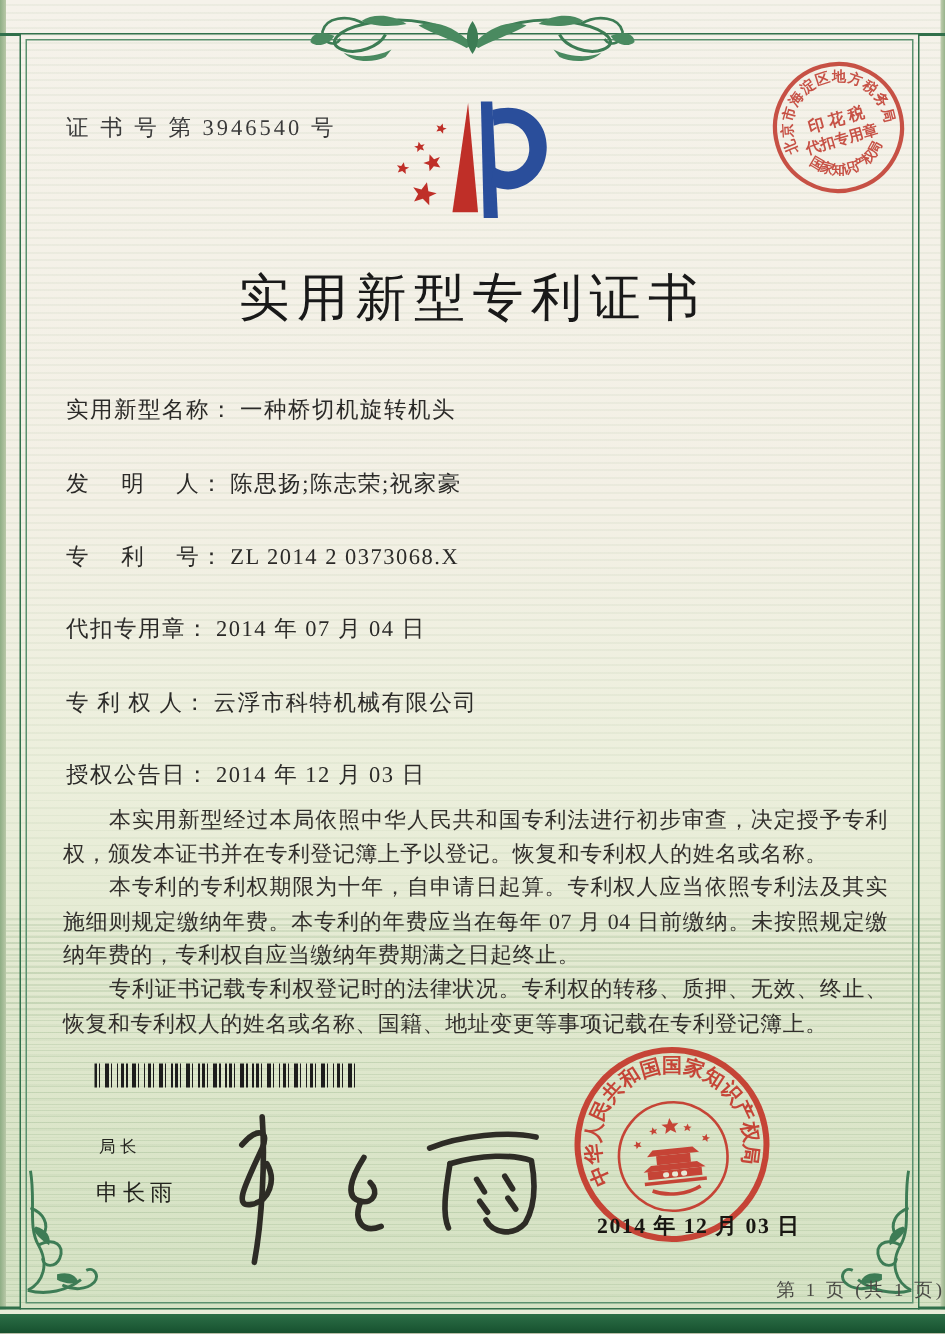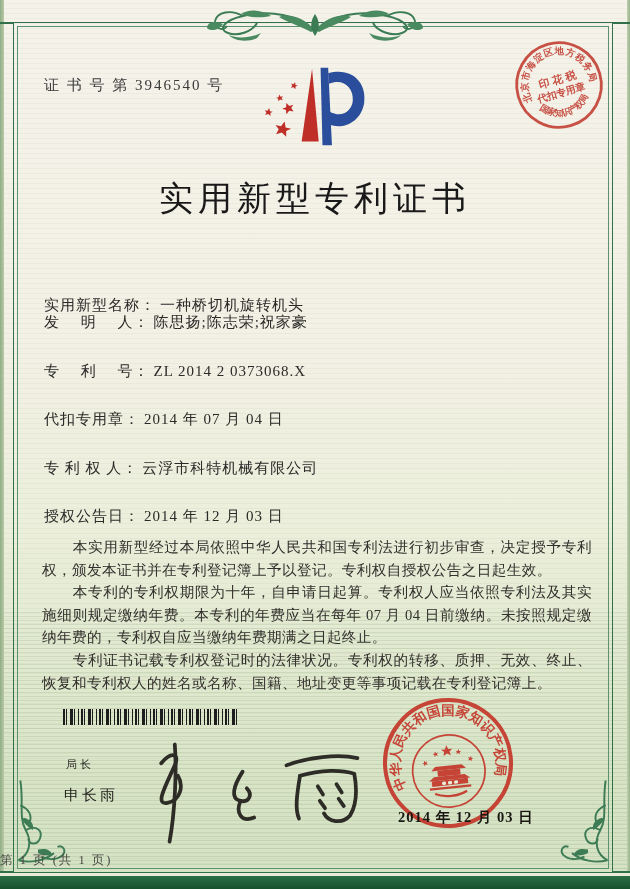--- a/index.html
+++ b/index.html
@@ -28,21 +28,21 @@
   .paras{position:absolute;left:42px;right:38px;top:536px;font-size:14.6px;line-height:22.6px;color:#322f2c;text-align:justify;}
   .paras p{margin:0;text-indent:2.1em;letter-spacing:.4px;}
   .barcode{position:absolute;left:63px;top:709px;width:175px;height:16px;
      background:repeating-linear-gradient(90deg,#1d1d1d 0 2px,transparent 2px 3px,#1d1d1d 3px 4px,transparent 4px 7px,#1d1d1d 7px 10px,transparent 10px 11px,#1d1d1d 11px 12px,transparent 12px 15px,#1d1d1d 15px 16px,transparent 16px 18px);}
   .signer-title{position:absolute;left:66px;top:757px;font-size:11px;letter-spacing:3px;color:#24241f;font-family:"Liberation Sans","DejaVu Sans",sans-serif;}
   .signer-name{position:absolute;left:64px;top:786px;font-size:15px;letter-spacing:3px;color:#24241f;font-family:"Liberation Sans","DejaVu Sans",sans-serif;}
   .signature{position:absolute;left:132px;top:740px;}
   .seal{position:absolute;left:381px;top:696px;transform:rotate(-6deg);}
   .seal-date{position:absolute;left:398px;top:808px;font-size:14.5px;font-weight:bold;letter-spacing:1px;color:#191713;}
   .tax-stamp{position:absolute;left:512px;top:38px;transform:rotate(-16deg);}
-  .footer-page{position:absolute;left:0;right:0;top:852px;text-align:left;font-size:12.5px;letter-spacing:2px;color:#4a4a45;}
+  .footer-page{position:absolute;left:0;right:0;top:852px;text-align:right;font-size:12.5px;letter-spacing:2px;color:#4a4a45;}
   .logo{position:absolute;left:256px;top:62px;}
   .top-orn{position:absolute;left:155px;top:2px;}
   .corner{position:absolute;bottom:18px;}
   .corner.bl{left:15px;}
   .corner.br{right:19px;transform:scaleX(-1);}
 </style>
 </head>
 <body>
 
 <div class="page">
@@ -133,41 +133,41 @@
       <use href="#lstar" transform="translate(40,25) scale(0.38) rotate(18)"></use>
       <use href="#lstar" transform="translate(25,38) scale(0.38) rotate(-12)"></use>
       <use href="#lstar" transform="translate(13,53) scale(0.44) rotate(10)"></use>
       <use href="#lstar" transform="translate(34,49) scale(0.62) rotate(-20)"></use>
       <use href="#lstar" transform="translate(28,71) scale(0.85) rotate(14)"></use>
     </g>
   </svg>
 
   <div class="title">实用新型专利证书</div>
 
-  <div class="frow" style="top:264px;margin-top:32px;">
+  <div class="frow" style="top:264px;">
     <span class="lab">实用新型名称：</span><span class="val">一种桥切机旋转机头</span>
   </div>
   <div class="frow" style="top:313px;">
     <span class="lab">发　 明　 人：</span><span class="val">陈思扬;陈志荣;祝家豪</span>
   </div>
   <div class="frow" style="top:362px;">
     <span class="lab">专　 利　 号：</span><span class="val">ZL 2014 2 0373068.X</span>
   </div>
   <div class="frow" style="top:410px;">
     <span class="lab">代扣专用章：</span><span class="val">2014 年 07 月 04 日</span>
   </div>
   <div class="frow" style="top:459px;">
     <span class="lab">专 利 权 人：</span><span class="val">云浮市科特机械有限公司</span>
   </div>
   <div class="frow" style="top:507px;">
     <span class="lab">授权公告日：</span><span class="val">2014 年 12 月 03 日</span>
   </div>
 
   <div class="paras">
-    <p>本实用新型经过本局依照中华人民共和国专利法进行初步审查，决定授予专利权，颁发本证书并在专利登记簿上予以登记。专利权自授权公告之日起生效。</p>
+    <p>本实用新型经过本局依照中华人民共和国专利法进行初步审查，决定授予专利权，颁发本证书并在专利登记簿上予以登记。恢复和专利权人的姓名或名称。</p>
     <p>本专利的专利权期限为十年，自申请日起算。专利权人应当依照专利法及其实施细则规定缴纳年费。本专利的年费应当在每年 07 月 04 日前缴纳。未按照规定缴纳年费的，专利权自应当缴纳年费期满之日起终止。</p>
     <p>专利证书记载专利权登记时的法律状况。专利权的转移、质押、无效、终止、恢复和专利权人的姓名或名称、国籍、地址变更等事项记载在专利登记簿上。</p>
   </div>
 
   <div class="barcode"></div>
 
   <div class="signer-title">局长</div>
   <div class="signer-name">申长雨</div>
 
   <svg class="signature" width="240" height="105" viewBox="0 0 230 100">

